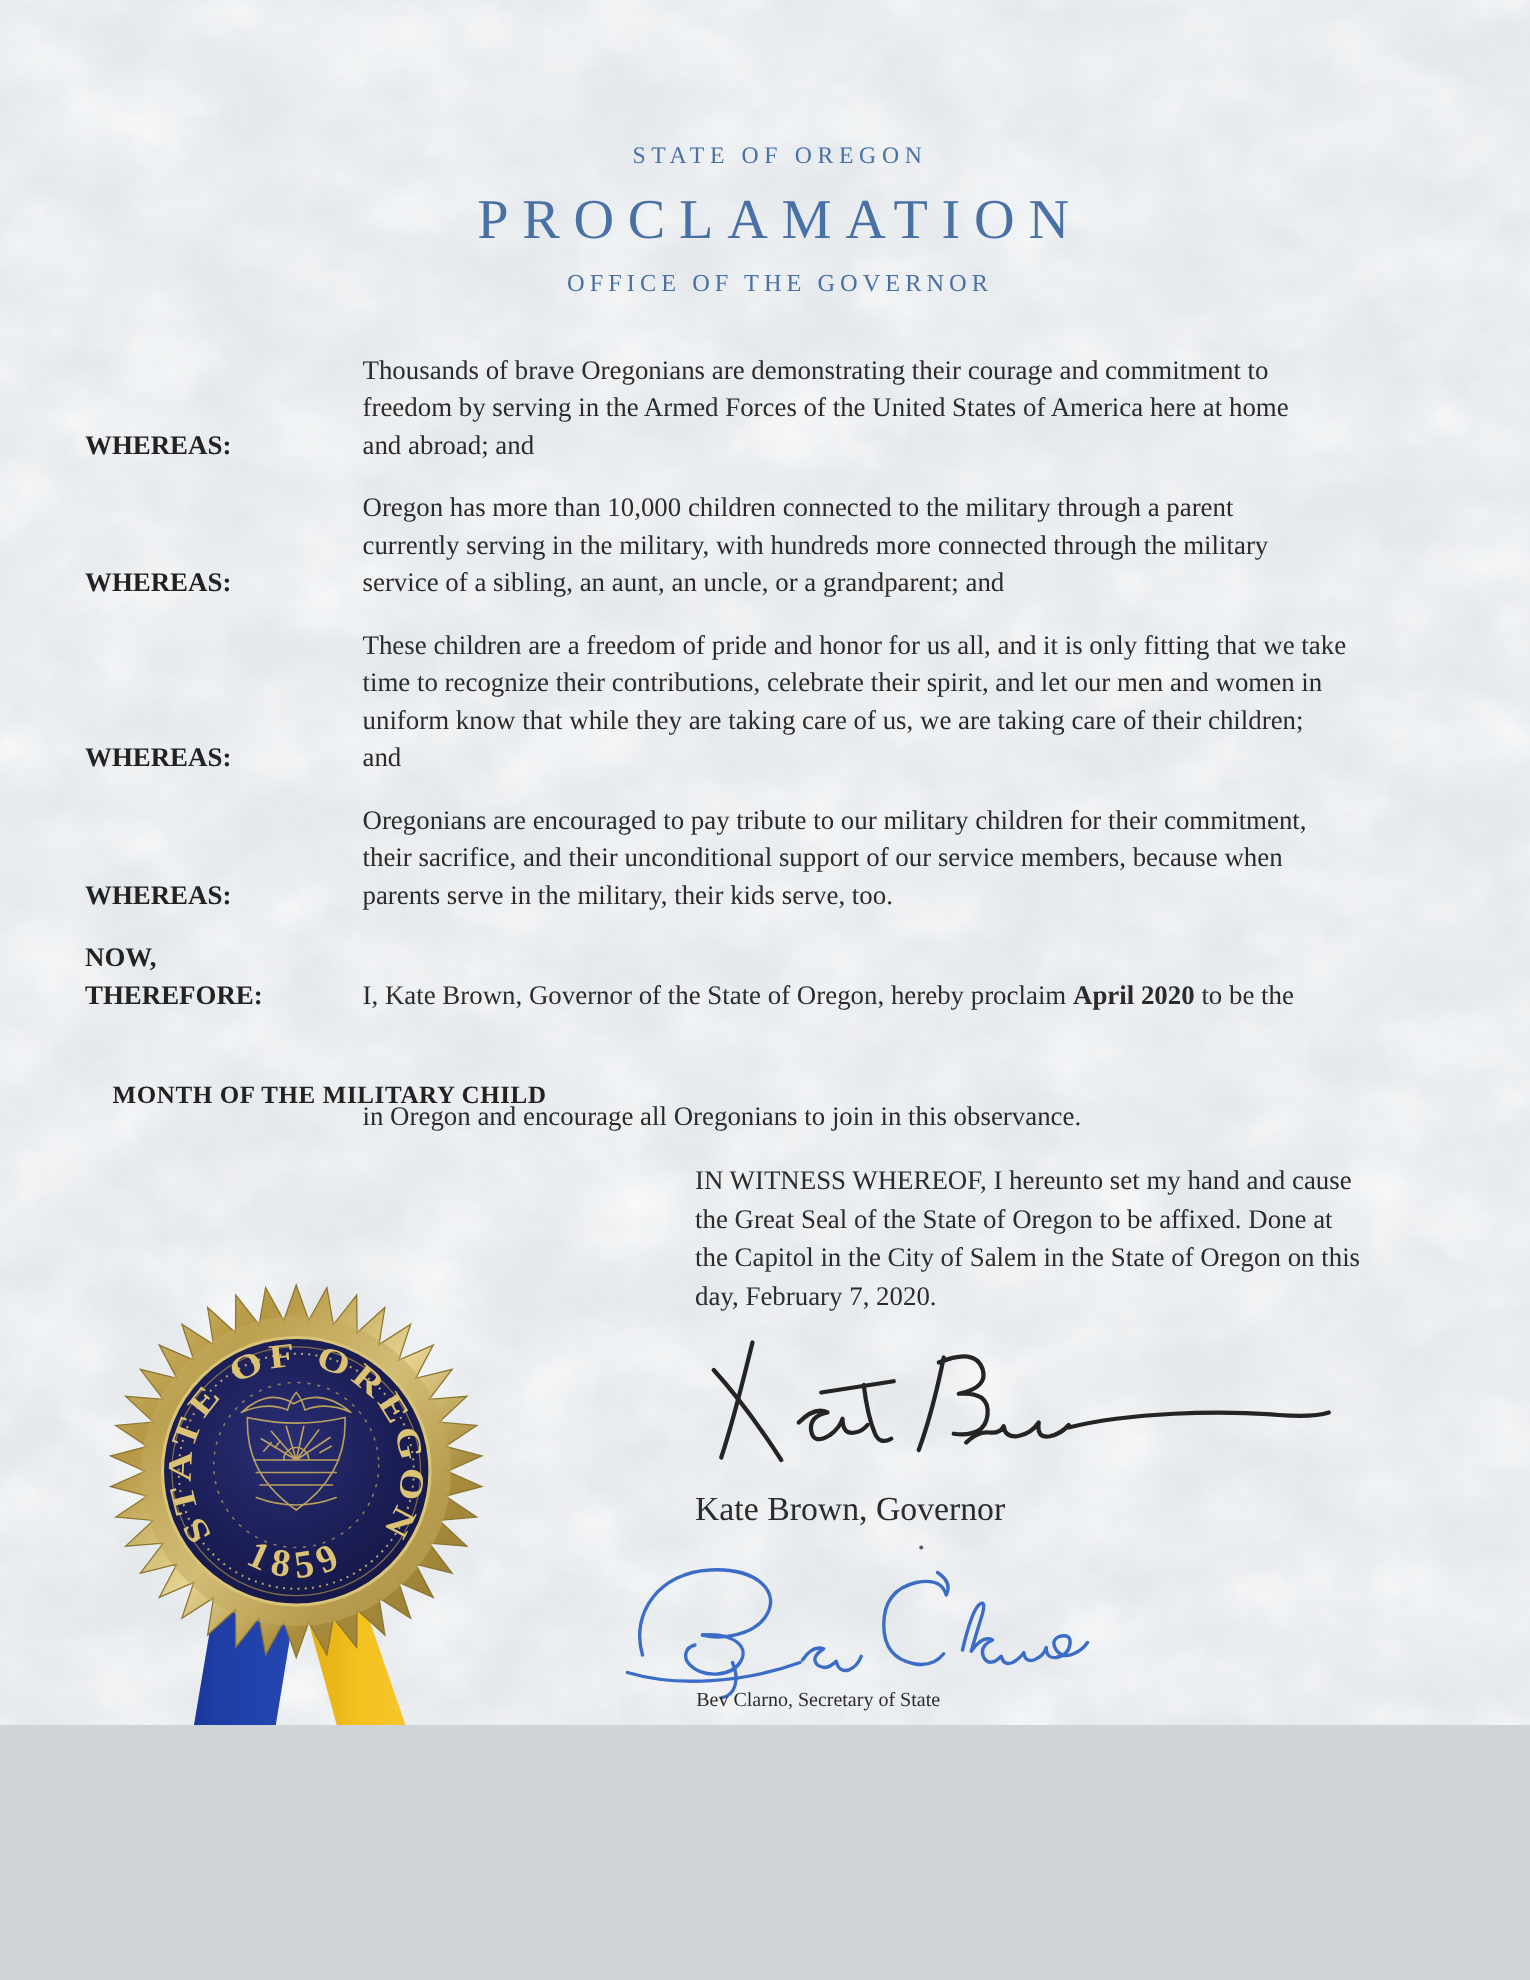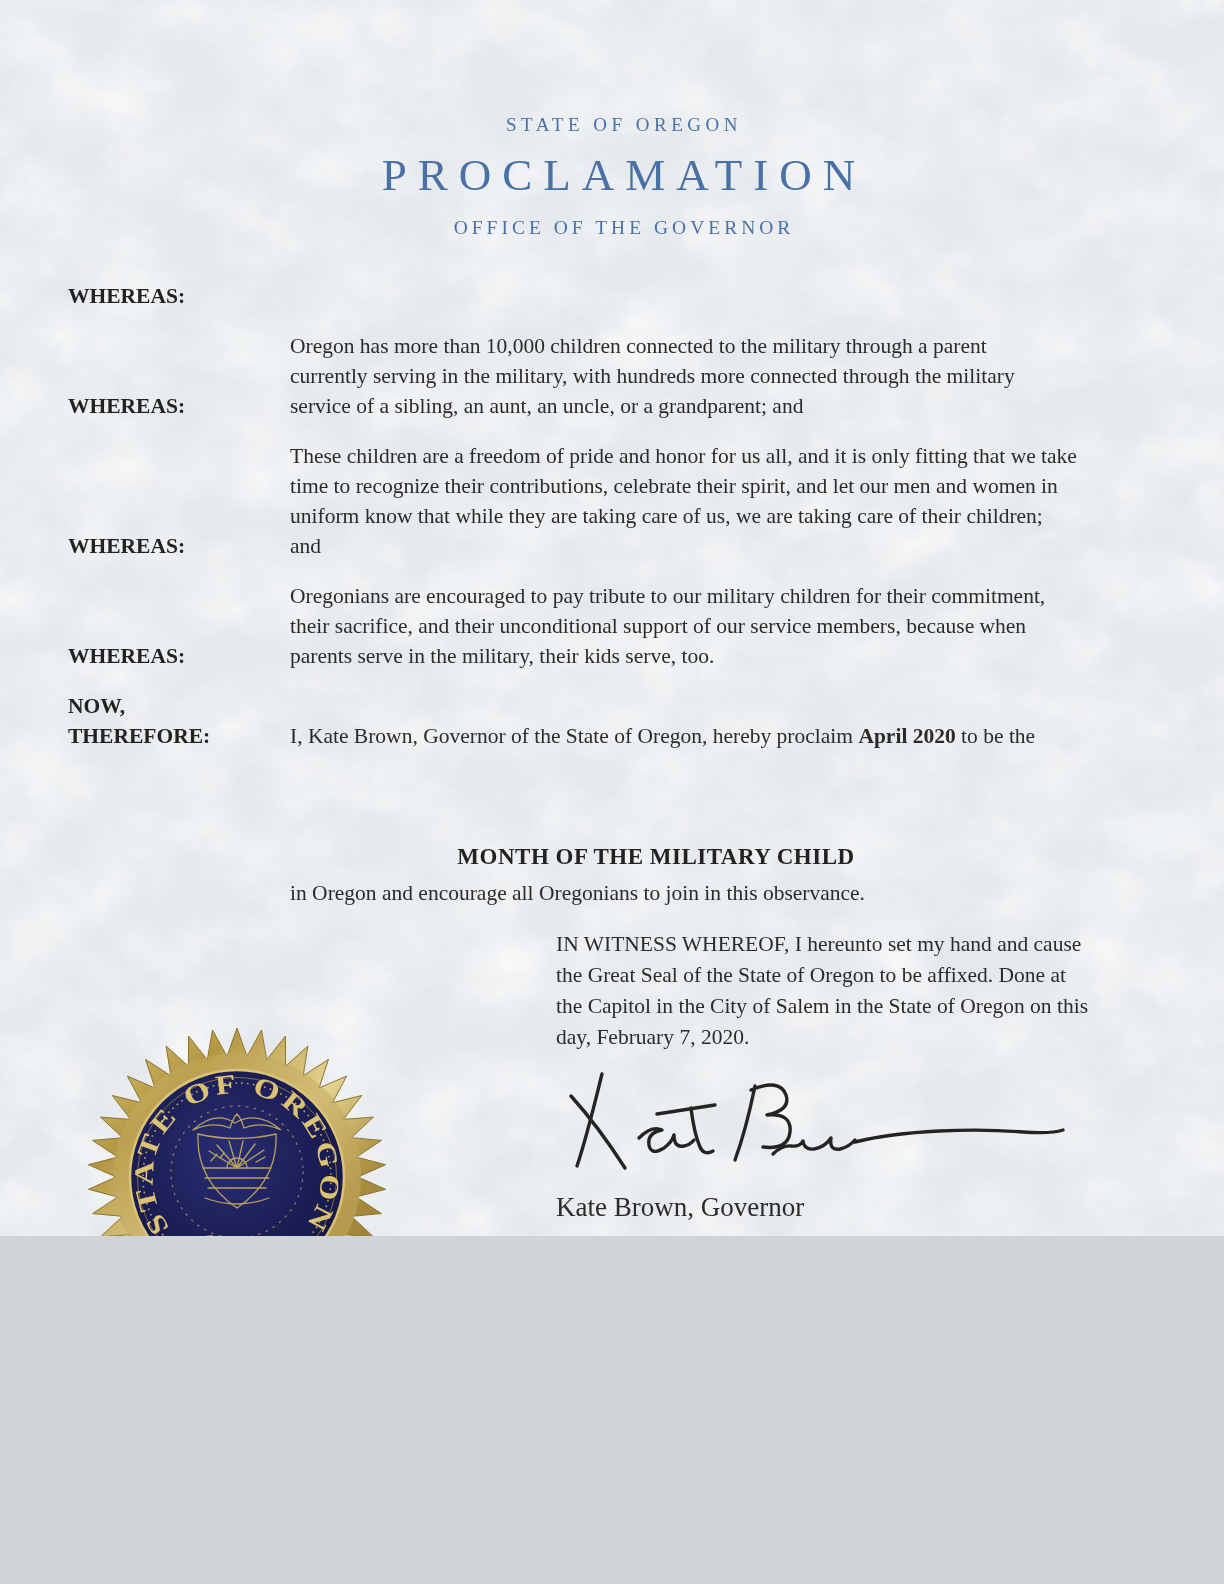--- a/index.html
+++ b/index.html
@@ -1,17 +1,17 @@
 <!DOCTYPE html>
 <html><head>
 <meta charset="utf-8">
 <style>
   html,body{margin:0;padding:0;background:#cfd4d9;}
   .page{
-    position:relative; width:1224px; height:1236px; margin:0 auto;
+    position:relative; width:1224px; height:1380px; margin:0 auto;
     background:#fef9c3; overflow:hidden;
     font-family:"Liberation Serif", serif; color:#2b2b2b;
   }
   .texture{position:absolute; left:0; top:0; z-index:0; pointer-events:none;}
   .content{position:absolute; inset:0; z-index:1;}
 
   
   .header{position:absolute; top:114px; left:0; width:1224px; text-align:center;
           transform:translateX(12px); color:#4a71a5;}
   .header .eyebrow{font-size:19px; letter-spacing:4.5px; font-weight:400;}
@@ -19,22 +19,22 @@
   .header .subtitle{font-size:19.5px; letter-spacing:4px; font-weight:400; margin-top:16px;}
 
   
   .clauses{position:absolute; top:281px; left:68px; width:1104px;}
   .clause{display:flex; align-items:flex-end; margin-bottom:20px;}
   .clause .label{width:222px; flex:0 0 222px; font-weight:bold; font-size:21.5px;
                  line-height:30px; white-space:pre-line; color:#222;}
   .clause .body{flex:1; font-size:21.5px; line-height:30px; white-space:pre-line;}
   .clause.now-row .body{padding-top:30px;}
 
-  .month-title{position:absolute; top:844px; left:90px; width:1132px; text-align:center;
-               font-size:23px; font-weight:bold; letter-spacing:0.5px; color:#222;}
+  .month-title{position:absolute; top:865px; left:90px; width:1132px; 
+               font-size:20px; font-weight:bold; letter-spacing:0.5px; color:#222;}
   .closing{position:absolute; top:881px; left:290px; font-size:21.5px;}
 
   .witness{position:absolute; top:929px; left:556px; width:640px;
            font-size:21.5px; line-height:31px; white-space:pre-line;}
 
   .sig-kate{position:absolute; left:545px; top:1058px;}
   .kate-label{position:absolute; left:556px; top:1192px; font-size:27px;}
   .sig-bev{position:absolute; left:500px; top:1232px;}
   .bev-label{position:absolute; left:557px; top:1352px; font-size:16px;}
 
@@ -65,20 +65,23 @@
 
     <div class="header">
       <div class="eyebrow">STATE OF OREGON</div>
       <div class="title">PROCLAMATION</div>
       <div class="subtitle">OFFICE OF THE GOVERNOR</div>
     </div>
 
     <div class="clauses">
       <div class="clause">
         <div class="label">WHEREAS:</div>
+        <div class="body">Thousands of brave Oregonians are demonstrating their courage and commitment to
+freedom by serving in the Armed Forces of the United States of America here at home
+and abroad; and</div>
       </div>
       <div class="clause">
         <div class="label">WHEREAS:</div>
         <div class="body">Oregon has more than 10,000 children connected to the military through a parent
 currently serving in the military, with hundreds more connected through the military
 service of a sibling, an aunt, an uncle, or a grandparent; and</div>
       </div>
       <div class="clause">
         <div class="label">WHEREAS:</div>
         <div class="body">These children are a freedom of pride and honor for us all, and it is only fitting that we take

